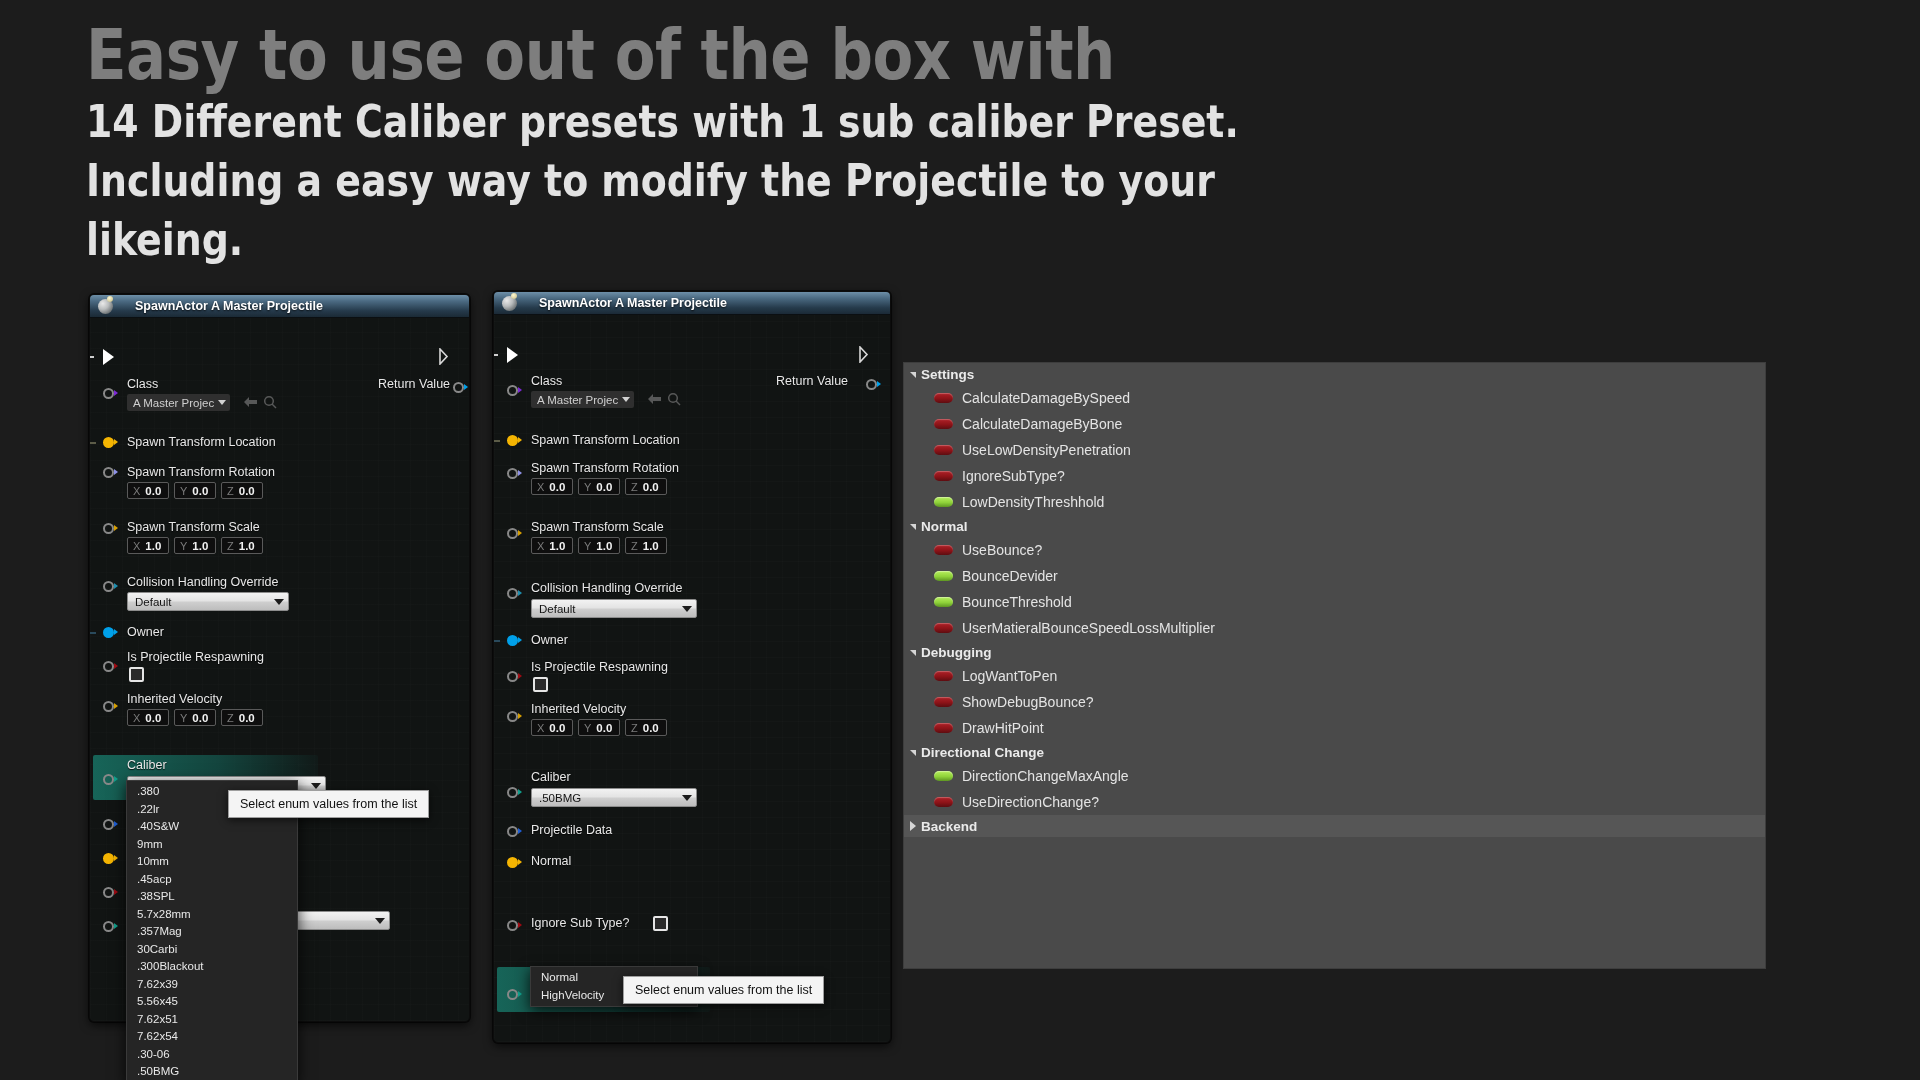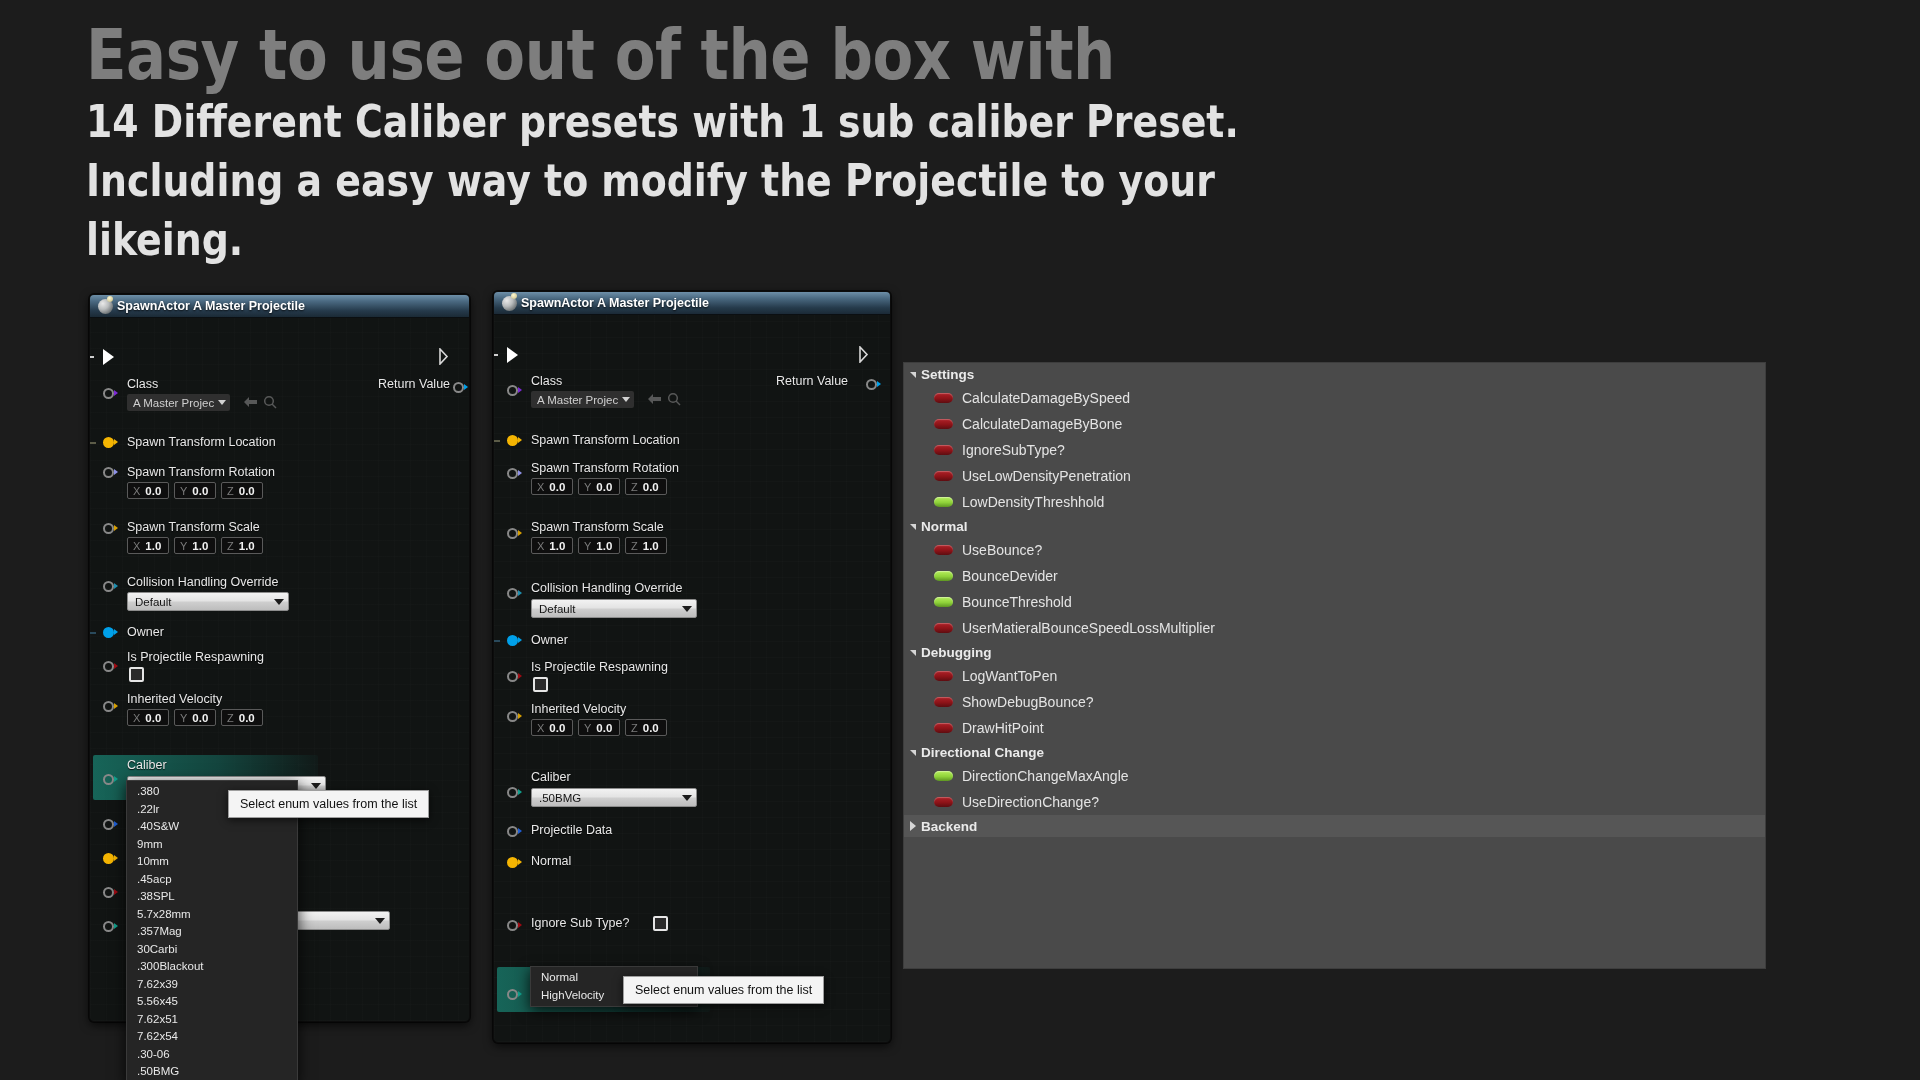--- a/index.html
+++ b/index.html
@@ -48,21 +48,21 @@
     background:
       repeating-linear-gradient(0deg, rgba(255,255,255,0.012) 0 1px, rgba(0,0,0,0) 1px 16px),
       repeating-linear-gradient(90deg, rgba(255,255,255,0.012) 0 1px, rgba(0,0,0,0) 1px 16px),
       #111413;
   }
   .bp-title {
     position: relative;
     height: 23px;
     display: flex;
     align-items: center;
-    gap: 4px;
+    gap: 22px;
     padding: 0 8px;
     background: linear-gradient(180deg, #6d8fa8 0%, #4b6a82 28%, #253a4b 72%, #1b2a36 100%);
     border-bottom: 1px solid #0b0f12;
   }
   .bp-title-text {
     font-size: 12.5px;
     font-weight: bold;
     color: #ffffff;
     text-shadow: 0 1px 2px rgba(0,0,0,0.85);
     white-space: nowrap;
@@ -670,25 +670,25 @@
     <div class="var-row">
       <span class="pill bool"></span>
       <span class="var-label">CalculateDamageBySpeed</span>
     </div>
     <div class="var-row">
       <span class="pill bool"></span>
       <span class="var-label">CalculateDamageByBone</span>
     </div>
     <div class="var-row">
       <span class="pill bool"></span>
+      <span class="var-label">UseLowDensityPenetration</span>
+    </div>
+    <div class="var-row">
+      <span class="pill bool"></span>
       <span class="var-label">IgnoreSubType?</span>
-    </div>
-    <div class="var-row">
-      <span class="pill bool"></span>
-      <span class="var-label">UseLowDensityPenetration</span>
     </div>
     <div class="var-row">
       <span class="pill float"></span>
       <span class="var-label">LowDensityThreshhold</span>
     </div>
 
     <div class="cat-row">
       <span class="cat-arrow-down"></span>
       <span class="cat-label">Normal</span>
     </div>

